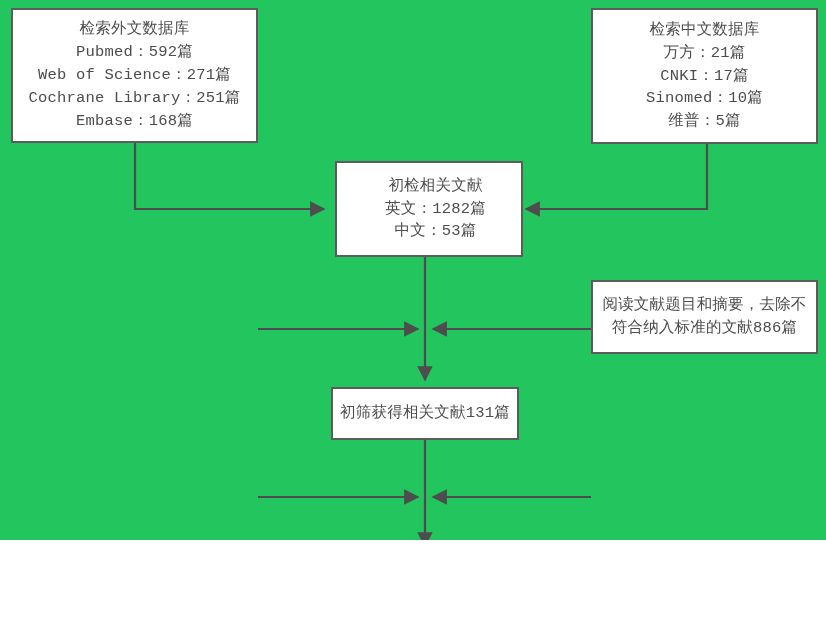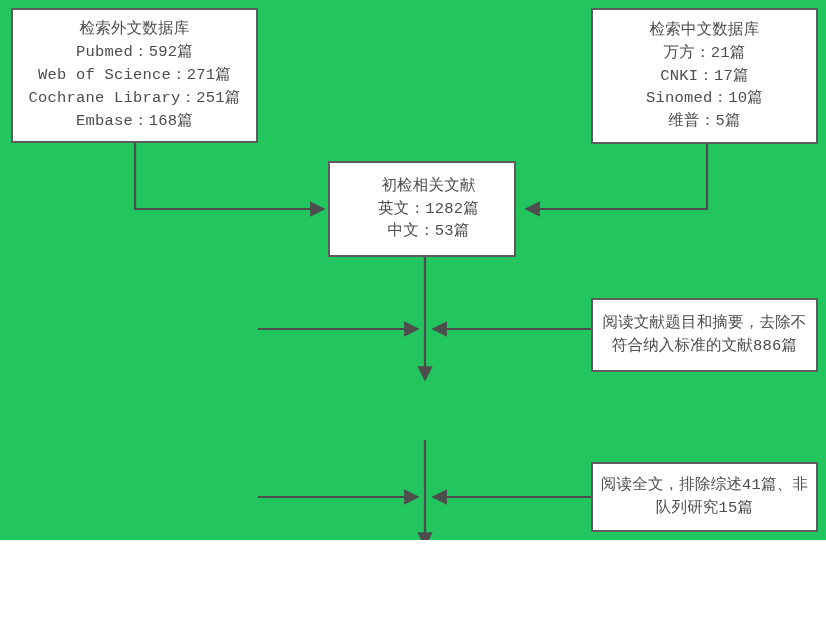--- a/index.html
+++ b/index.html
@@ -38,23 +38,23 @@
     letter-spacing: 0.2px;
     z-index: 2;
   }
   .node .txt {
     white-space: pre-line;
     padding: 0 6px;
   }
   
   #node-foreign-db   { left: 11px;  top: 8px;   width: 247px; height: 135px; }
   #node-chinese-db   { left: 591px; top: 8px;   width: 227px; height: 136px; }
-  #node-initial-hits { left: 328px; top: 161px; width: 188px; height: 96px; padding-left: 13px;  }
+  #node-initial-hits { left: 335px; top: 161px; width: 188px; height: 96px; padding-left: 13px;  }
   #node-dedup        { left: 11px;  top: 298px; width: 247px; height: 63px;  }
-  #node-title-screen { left: 591px; top: 298px; width: 227px; height: 74px;  }
+  #node-title-screen { left: 591px; top: 280px; width: 227px; height: 74px;  }
   #node-screened     { left: 331px; top: 387px; width: 188px; height: 53px;  }
   #node-fulltext-exc { left: 11px;  top: 462px; width: 247px; height: 70px;  }
   #node-fulltext-rev { left: 591px; top: 462px; width: 227px; height: 70px;  }
   #node-final        { left: 347px; top: 553px; width: 188px; height: 55px;  }
 </style>
 </head>
 <body>
 
 <div id="canvas">
 
@@ -111,23 +111,23 @@
     <span class="txt">初检相关文献
 英文：1282篇
 中文：53篇</span>
   </div>
 
 
   <div class="node" id="node-title-screen">
     <span class="txt">阅读文献题目和摘要，去除不符合纳入标准的文献886篇</span>
   </div>
 
+  <div class="node" id="node-screened">
+    <span class="txt">初筛获得相关文献131篇</span>
+  </div>
 
 
-  <div class="node" id="node-fulltext-rev">
-    <span class="txt">阅读全文，排除综述41篇、非队列研究15篇</span>
-  </div>
 
   <div class="node" id="node-final">
     <span class="txt">最终纳入文献21篇</span>
   </div>
 
 </div>
 
 </body></html>

